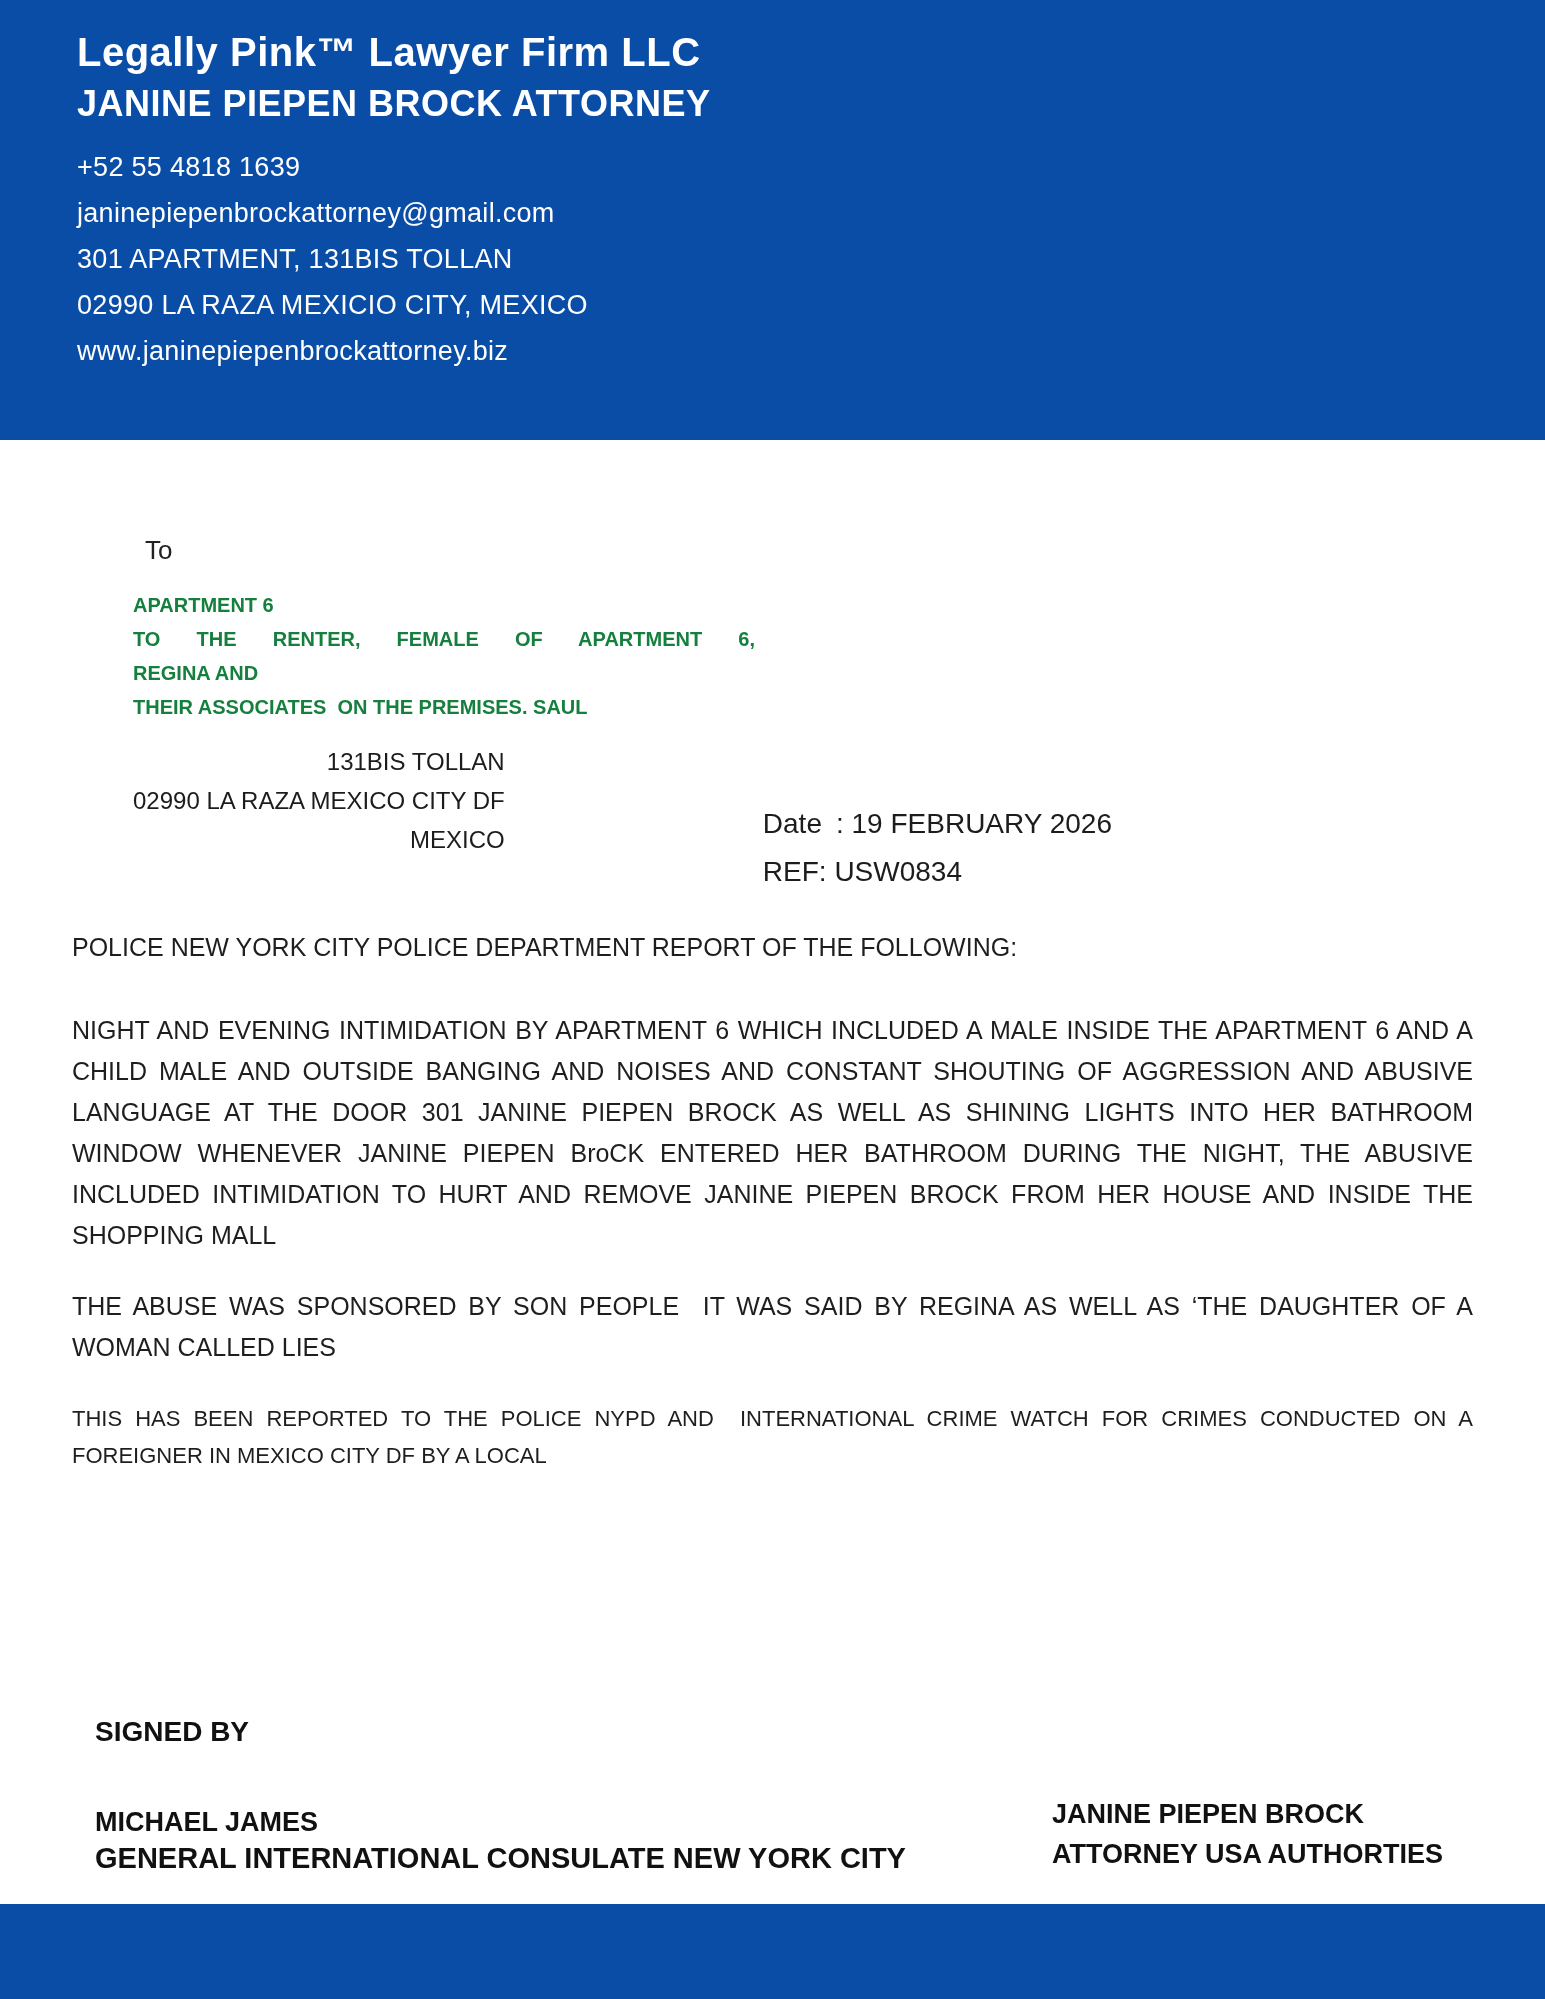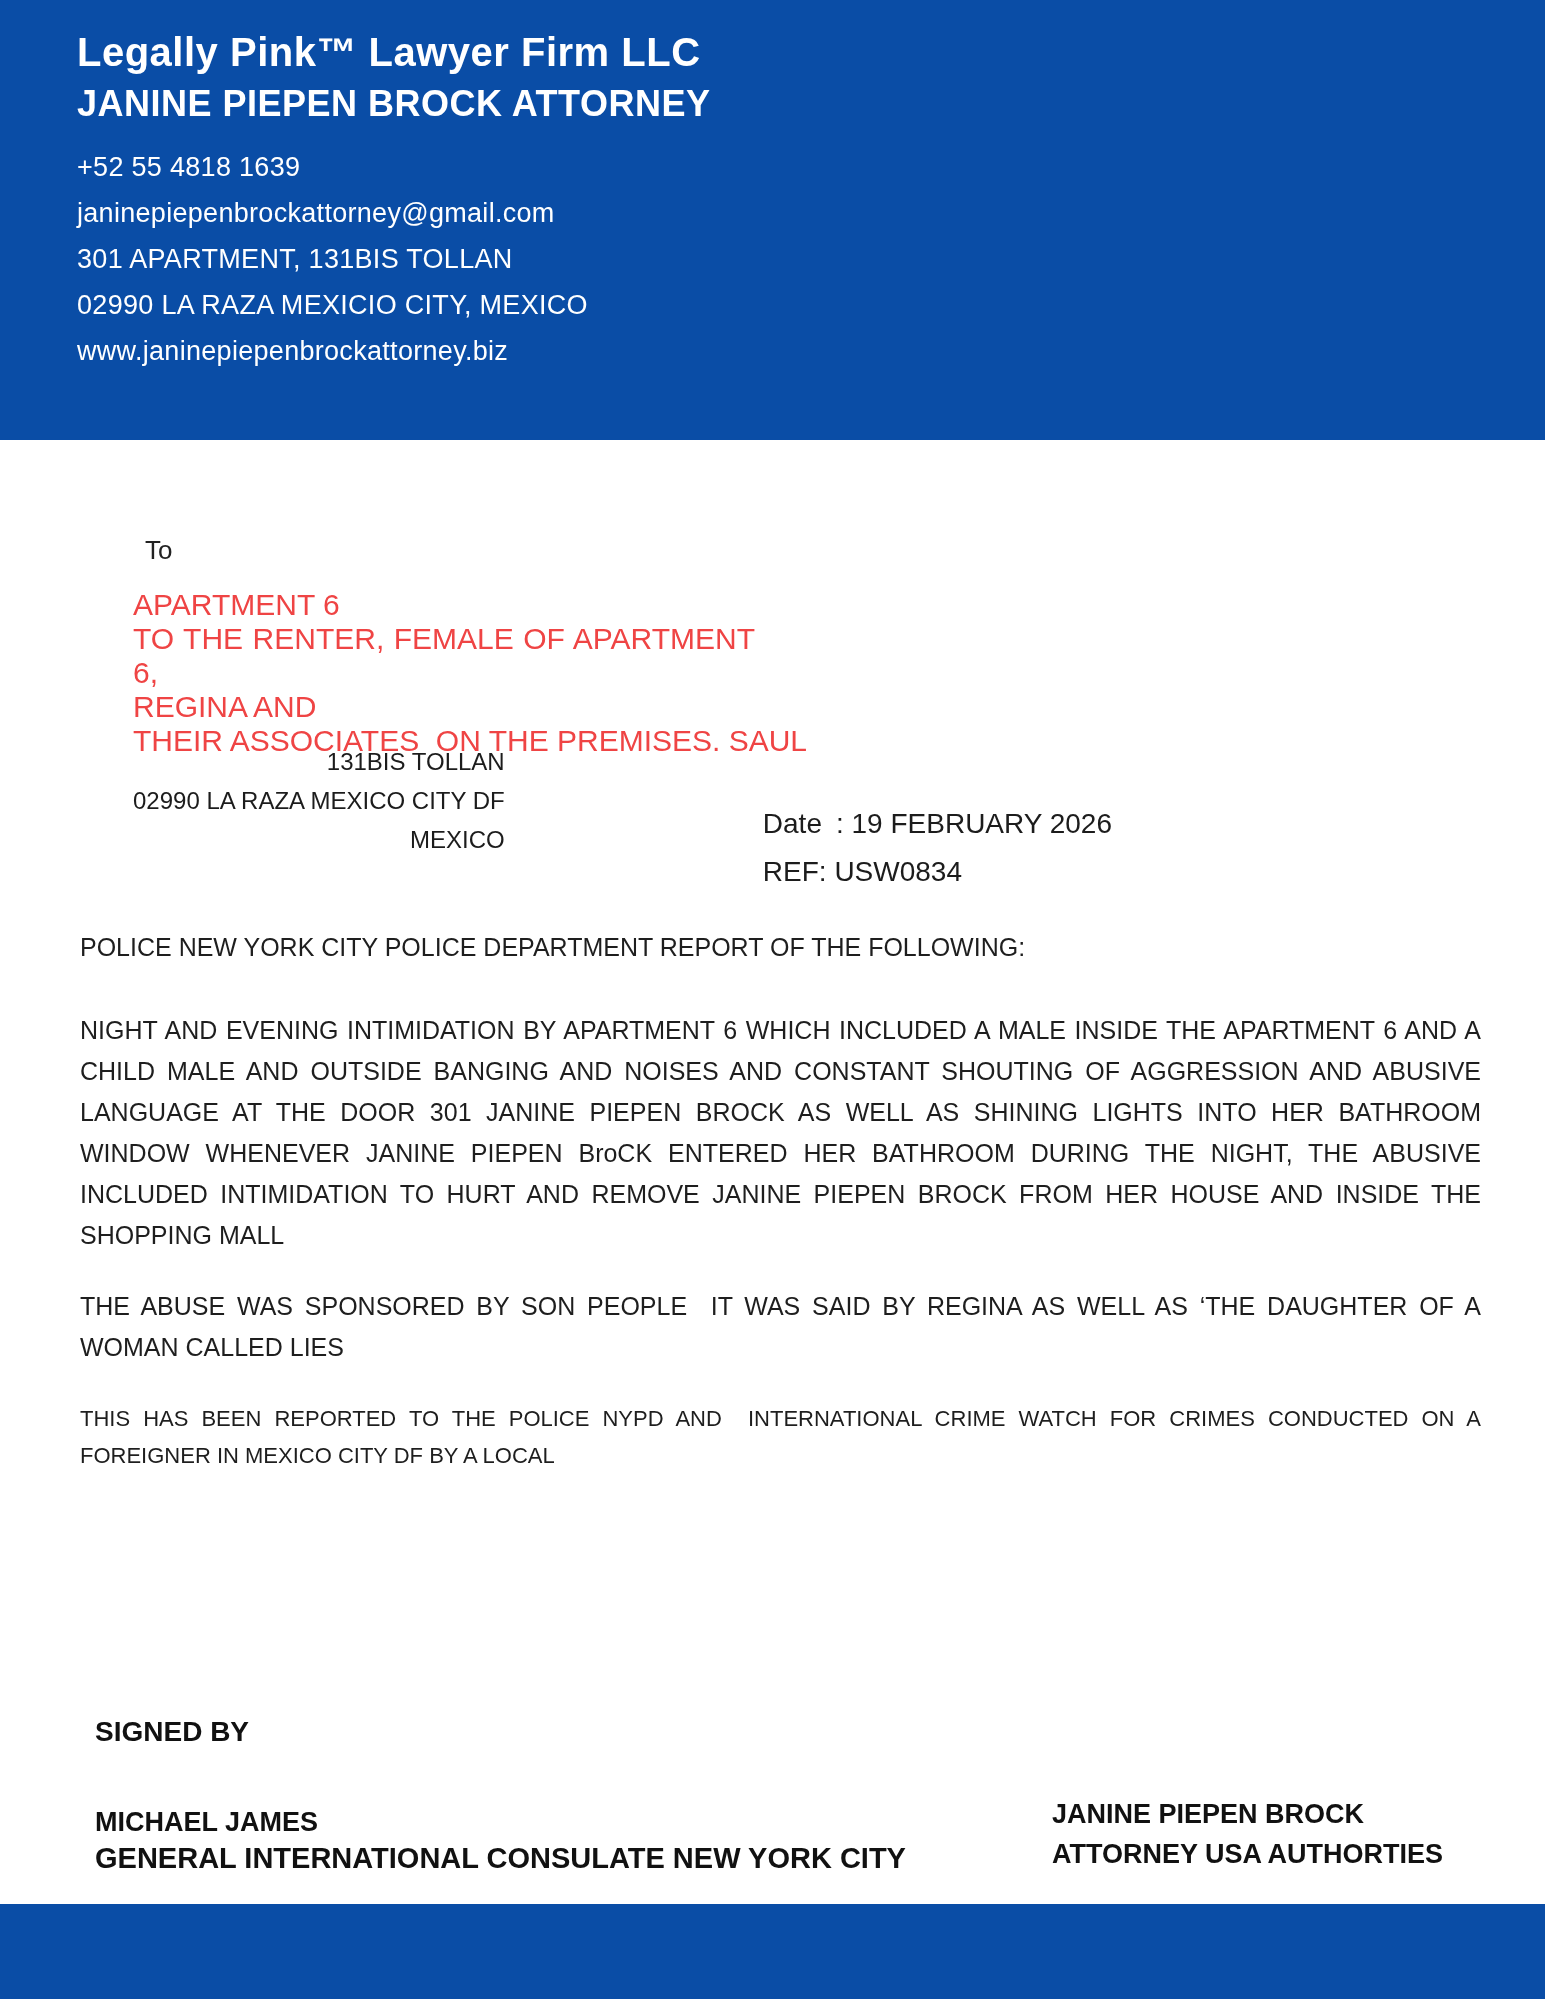--- a/index.html
+++ b/index.html
@@ -36,38 +36,38 @@
   .contact-line{
     font-size:27px;font-weight:400;line-height:46px;letter-spacing:0.3px;
   }
   
   .to-label{
     position:absolute;left:145px;top:534px;
     font-size:26px;line-height:32px;color:#222;
   }
   .recipient-bold{
     position:absolute;left:133px;top:588px;width:622px;
-    font-weight:400;font-size:30px;line-height:34px;color:#ef4444;
+    font-weight:700;font-size:20px;line-height:34px;color:#15803d;
   }
   .recipient-bold .pre{white-space:pre;}
   .recipient-bold .stretch{
     white-space:normal;text-align:justify;text-align-last:justify;
   }
   .recipient-address{
     position:absolute;left:133px;top:742px;
     font-size:24px;line-height:39px;color:#1c1c1c;text-align:right;
   }
   
   .date-block{
     position:absolute;top:800px;right:433px;
     text-align:left;font-size:28px;line-height:48px;color:#1c1c1c;
   }
   .date-line .gap{display:inline-block;width:14px;}
   
-  .body-text{position:absolute;left:72px;width:1401px;color:#1e1e1e;margin-left:8px;}
+  .body-text{position:absolute;left:72px;width:1401px;color:#1e1e1e;}
   .intro-line{top:928px;font-size:25px;line-height:38px;}
   .para-1{top:1010px;font-size:25px;line-height:41px;text-align:justify;white-space:pre-wrap;}
   .para-2{top:1286px;font-size:25px;line-height:41px;text-align:justify;white-space:pre-wrap;}
   .para-3{top:1400px;font-size:22px;line-height:37px;text-align:justify;white-space:pre-wrap;}
   
   .signed-by{
     position:absolute;left:95px;top:1716px;
     font-size:28px;font-weight:700;color:#111;
   }
   .sig-left{

